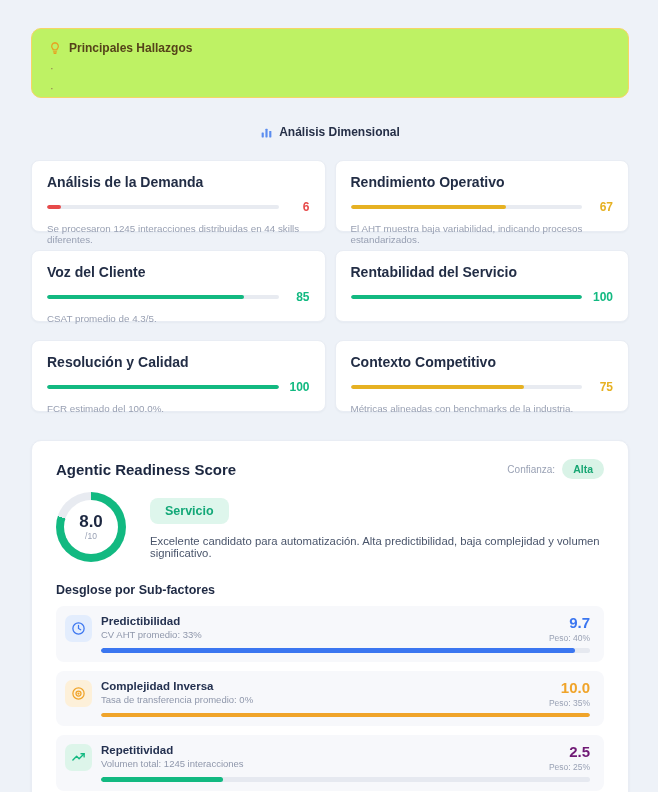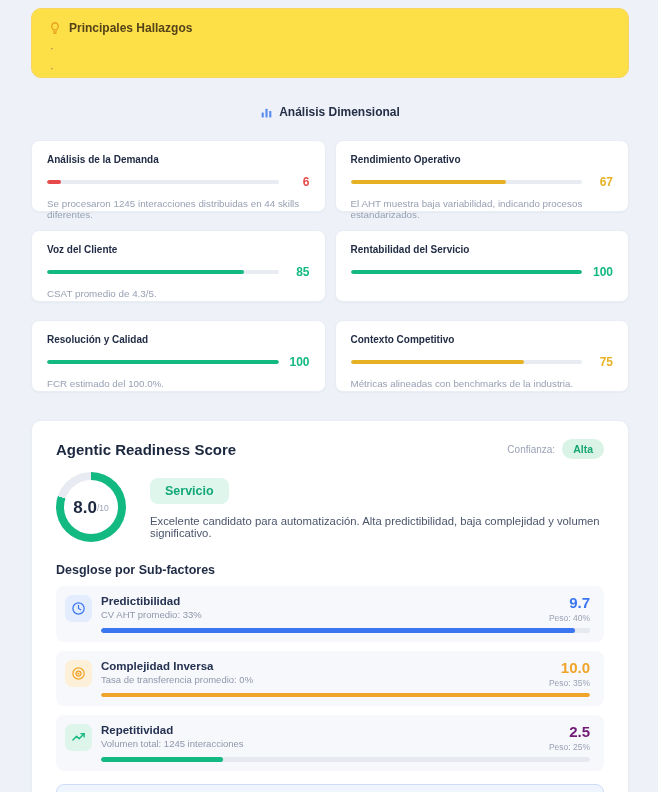--- a/index.html
+++ b/index.html
@@ -8,21 +8,21 @@
     font-family:"Liberation Sans", sans-serif;
     background:#eef2f8;
     color:#243150;
     overflow:hidden;
   }
   .page { padding:8px 29px 0 31px; }
 
   
   .top-row { display:flex; gap:9px; }
   .top-card { flex:1; border-radius:10px; padding:12px 16px; height:70px; }
-  .findings { background:#fde047; border:1.5px solid #f6d564; }
+  .findings { background:#bef264; border:1.5px solid #f6d564;margin-top:20px; }
   .recos    { background:#eef1fd; border:1.5px solid #8e9cf0; }
   .top-card-head { display:flex; align-items:center; gap:7px; }
   .top-card-head svg { flex:0 0 auto; }
   .findings .top-title { font-size:12px; font-weight:bold; color:#55431a; }
   .recos .top-title    { font-size:12px; font-weight:bold; color:#202c4e; }
   .bullet-line { font-size:11px; color:#8d7c4d; line-height:13px; margin-top:7px; padding-left:2px; }
   .recos-content { font-size:11px; color:#5a6590; margin-top:9px; padding-left:1px; }
 
   
   .section-head {
@@ -31,21 +31,21 @@
   }
   .section-head span { font-size:12px; font-weight:bold; color:#252f47; }
 
   
   .dim-grid { display:grid; grid-template-columns:1fr 1fr; column-gap:9px; row-gap:18px; }
   .dim-card {
     background:#ffffff; border:1px solid #e9edf4; border-radius:8px;
     padding:13px 15px 13px 15px; box-shadow:0 1px 2px rgba(30,45,80,0.04);
     height:72px;
   }
-  .dim-title { font-size:10px; font-weight:bold; color:#222d45; }
+  .dim-title { font-size:14px; font-weight:bold; color:#222d45; }
   .dim-bar-row { display:flex; align-items:center; gap:9px; margin-top:10px; }
   .dim-track { flex:1; height:4.5px; background:#e8ebf1; border-radius:3px; overflow:hidden; }
   .dim-fill { height:100%; border-radius:3px; }
   .dim-score { font-size:12px; font-weight:bold; min-width:22px; text-align:right; }
   .dim-desc { margin-top:9px; font-size:9.8px; color:#98a0b3; }
 
   
   .agentic {
     margin-top:28px; background:#ffffff; border:1px solid #e9edf4; border-radius:10px;
     padding:18px 24px 16px 24px; box-shadow:0 1px 3px rgba(30,45,80,0.05);
@@ -58,21 +58,21 @@
     background:#d9f3e7; color:#17a673; font-size:10.5px; font-weight:bold;
     padding:4px 11px; border-radius:11px;
   }
   .score-row { display:flex; align-items:center; gap:24px; margin-top:13px; }
   .ring {
     width:70px; height:70px; border-radius:50%; flex:0 0 auto;
     display:flex; align-items:center; justify-content:center;
   }
   .ring-inner {
     width:54px; height:54px; border-radius:50%; background:#ffffff;
-    display:flex; flex-direction:row; align-items:center; justify-content:center;
+    display:flex; flex-direction:column; align-items:center; justify-content:center;
   }
   .ring-score { font-size:17px; font-weight:bold; color:#1c2740; line-height:17px; }
   .ring-max { font-size:8.5px; color:#9aa2b5; margin-top:1px; }
   .score-right { padding-top:2px; }
   .ag-badge {
     display:inline-block; background:#def6ec; color:#13a878; font-size:12.5px;
     font-weight:bold; padding:6px 15px; border-radius:8px;
   }
   .ag-desc { margin-top:11px; font-size:11.3px; color:#4a556b; }
 

